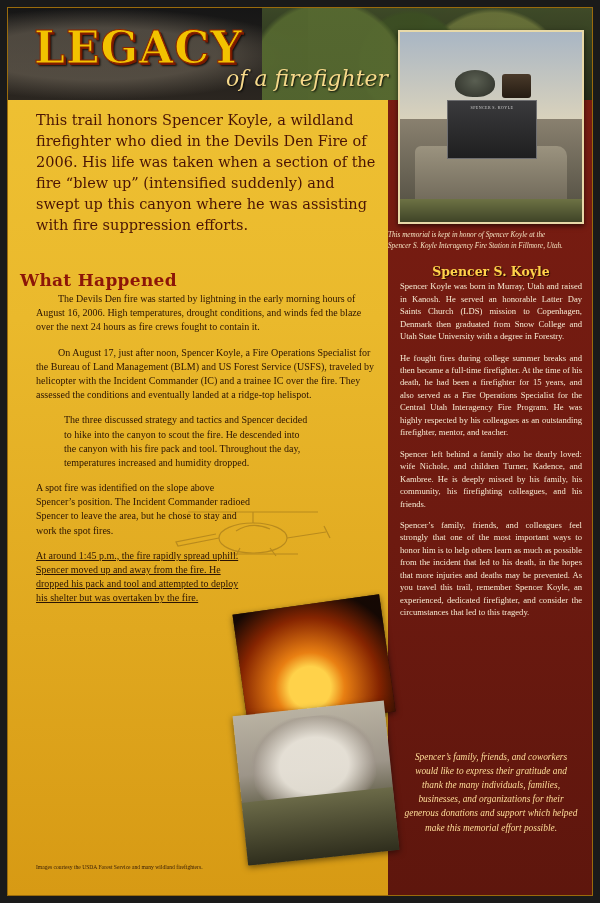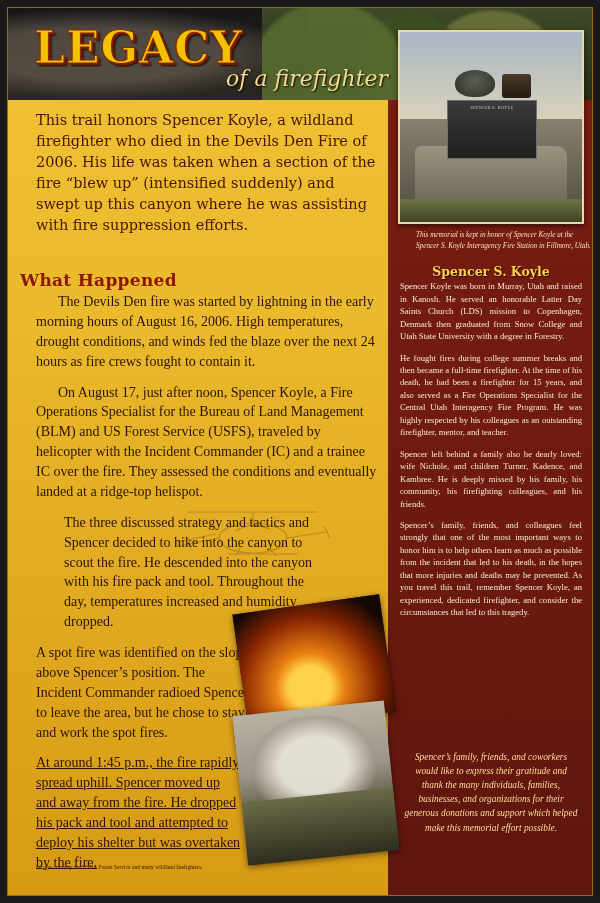--- a/index.html
+++ b/index.html
@@ -97,41 +97,41 @@
   #memorial-photo .rock{
     position:absolute;left:8%;top:60%;width:84%;height:34%;
     background:linear-gradient(180deg,#9b937f,#6a6354);
     border-radius:6px 10px 4px 6px;
   }
   #memorial-photo .grass{
     position:absolute;left:0;bottom:0;width:100%;height:12%;
     background:linear-gradient(180deg,#6d7244,#3f4427);
   }
   #photo-caption{
-    position:absolute;left:408px;top:222px;width:180px;
+    position:absolute;left:380px;top:222px;width:180px;
     font-family:"Liberation Serif", serif;
     font-style:italic;font-size:7.2px;line-height:1.5;color:#f3e2c0;
   }
   
   #intro{
     position:absolute;left:28px;top:102px;width:344px;
     font-family:"DejaVu Serif", serif;
     font-size:14.5px;line-height:1.45;font-weight:normal;color:#4a1405;
   }
   
   #what-happened{
     position:absolute;left:12px;top:262px;
     font-family:"DejaVu Serif", serif;
     font-size:17px;font-weight:bold;color:#8c1608;
     letter-spacing:.3px;
   }
   #story{
     position:absolute;left:28px;top:284px;width:344px;height:570px;
     font-family:"Liberation Serif", serif;
-    font-size:14px;line-height:1.42;color:#2b1403;
+    font-size:10px;line-height:1.42;color:#2b1403;
   }
   #story p{margin:0 0 11px 0;}
   #story p.indent{text-indent:22px;}
   #story p.c2{margin-left:28px;width:250px;}
   #story p.c3{margin-left:34px;width:226px;}
   #story p.c4{margin-left:0px;width:216px;}
   #story p.c5{margin-left:0px;width:206px;text-decoration:underline;}
   
   #heli-watermark{
     position:absolute;left:150px;top:468px;width:190px;height:110px;

